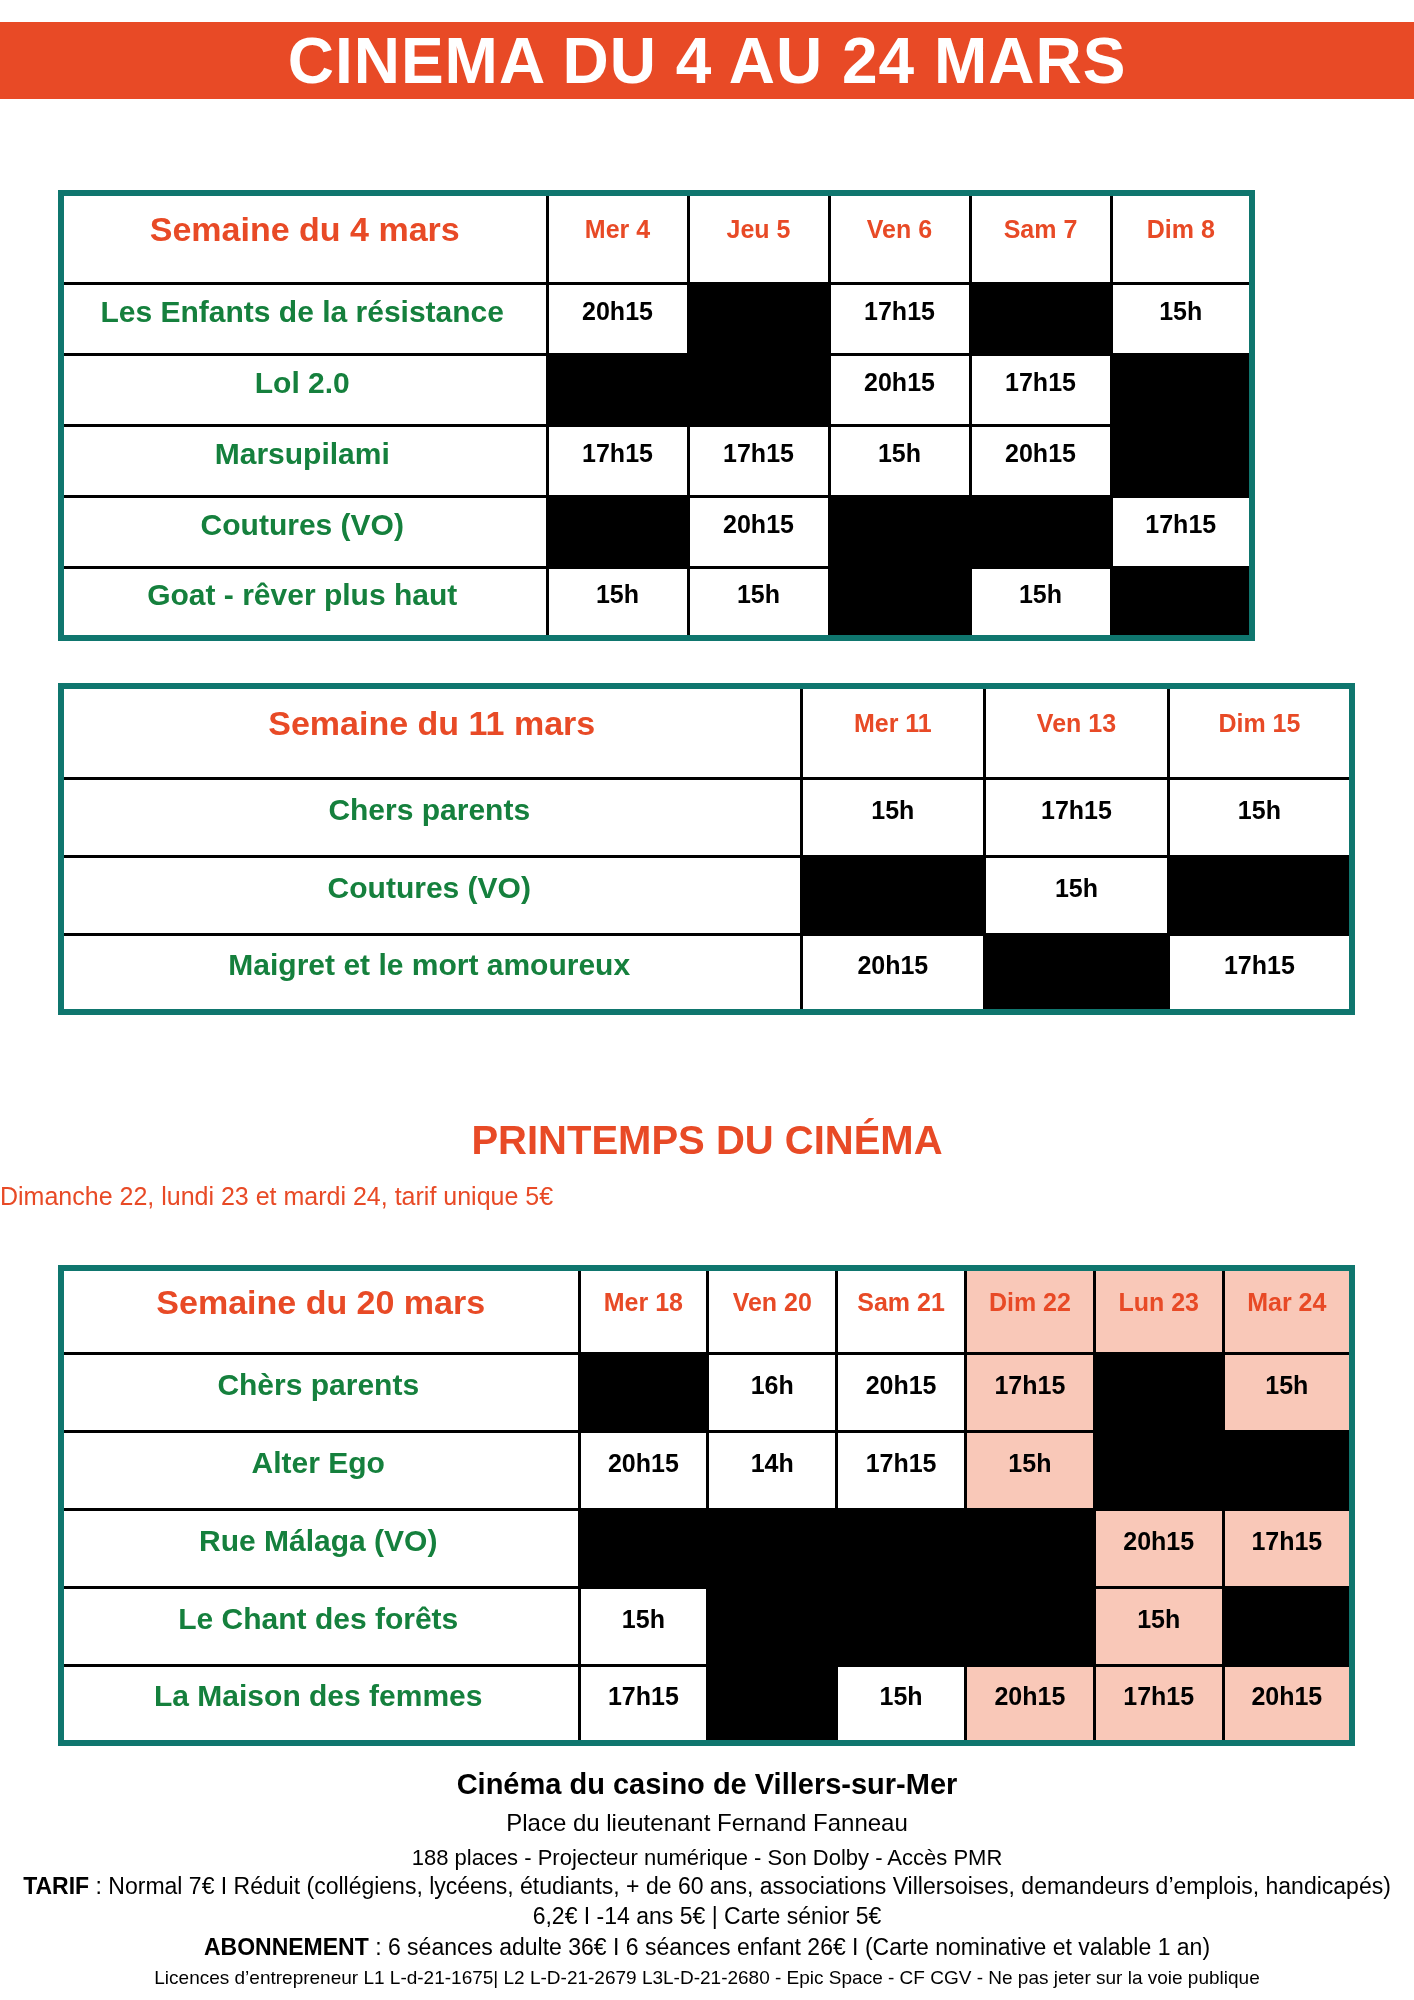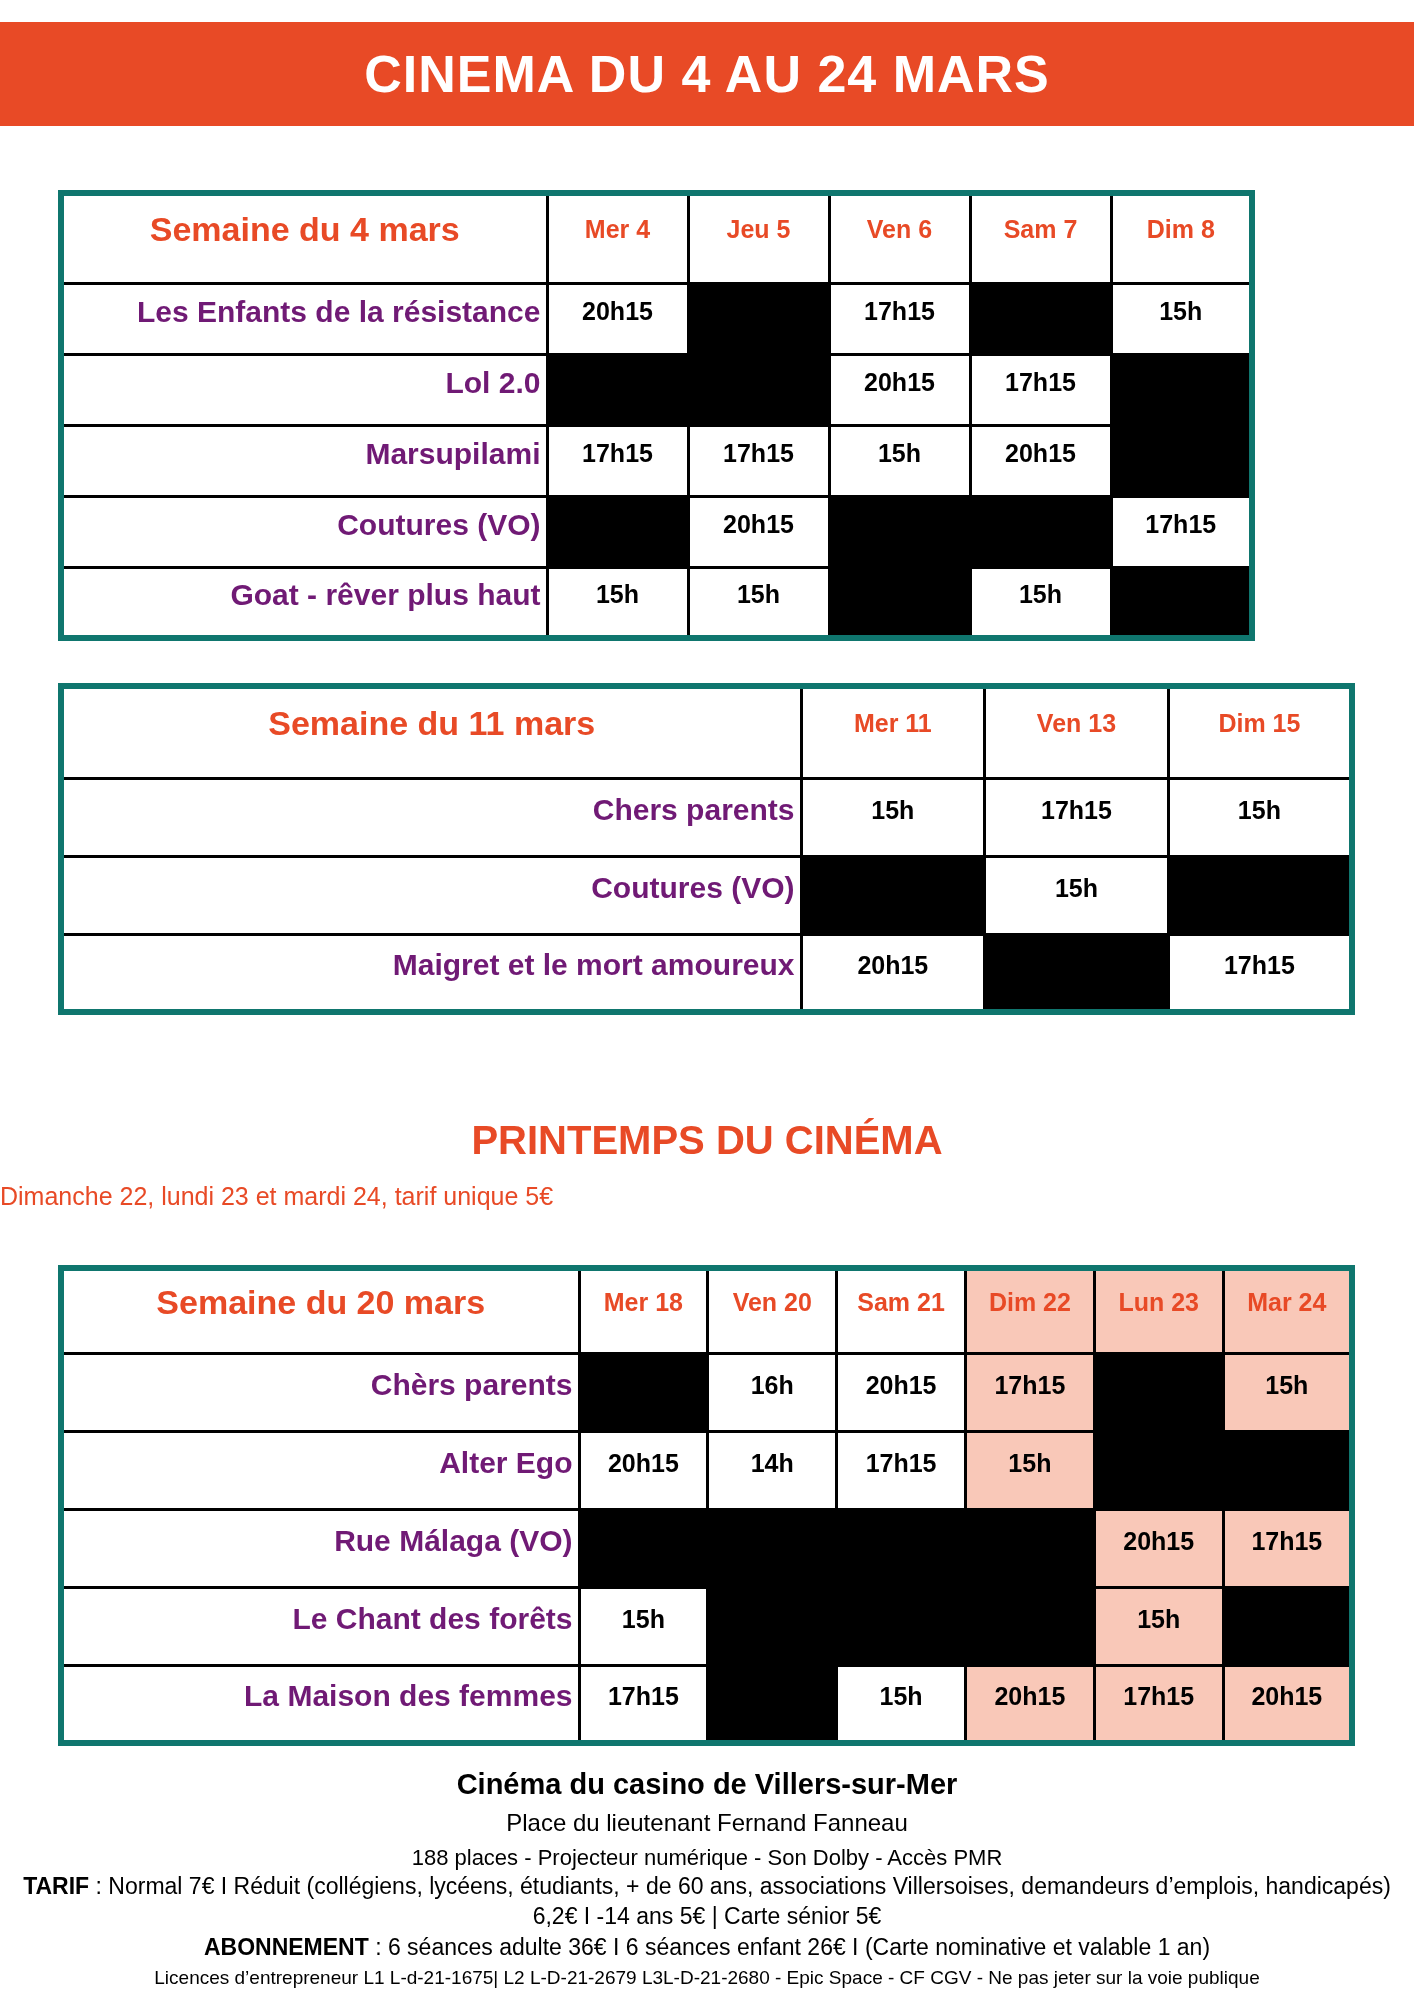--- a/index.html
+++ b/index.html
@@ -5,36 +5,36 @@
   :root{
     --accent:#E84A26;
     --highlight:#F9C8B8;
     --closed:#000000;
   }
   html,body{margin:0;padding:0;background:#ffffff;}
   body{font-family:"Liberation Sans","DejaVu Sans",sans-serif;}
   .page{position:relative;width:1414px;height:2000px;background:#ffffff;overflow:hidden;}
 
   .banner{
-    position:absolute;top:22px;left:0;width:1414px;height:104px;
+    position:absolute;top:22px;left:0;width:1414px;height:77px;
     background:var(--accent);color:#ffffff;
     display:flex;align-items:center;justify-content:center;
-    font-size:52px;font-weight:bold;letter-spacing:1px;
+    font-size:64px;font-weight:bold;letter-spacing:1px;
   }
 
   table.sched{
     position:absolute;border-collapse:collapse;table-layout:fixed;
     background:#ffffff;border:6px solid #0f766e;
   }
   table.sched th, table.sched td{
     border:3px solid #000;padding:0 0 14px 0;vertical-align:middle;overflow:hidden;
   }
   .week-title{color:var(--accent);font-size:34px;font-weight:bold;text-align:center;padding-bottom:18px !important;}
   .day-head{color:var(--accent);font-size:25px;font-weight:bold;text-align:center;padding-bottom:18px !important;}
-  .film{font-size:30px;font-weight:bold;text-align:right;padding-right:5px !important;color:#701a75;}
+  .film{font-size:30px;font-weight:bold;padding-right:5px !important;color:#15803d;}
   .time{font-size:25px;font-weight:bold;text-align:center;color:#000;}
   .closed{background:var(--closed);}
   .hl{background:var(--highlight);}
 
   .t1{left:58px;top:190px;width:1197px;}
   .t1 col.c-title{width:486px;}
   .t1 thead tr{height:90px;}
   .t1 tbody tr{height:71px;}
 
   .t2{left:58px;top:683px;width:1297px;}

